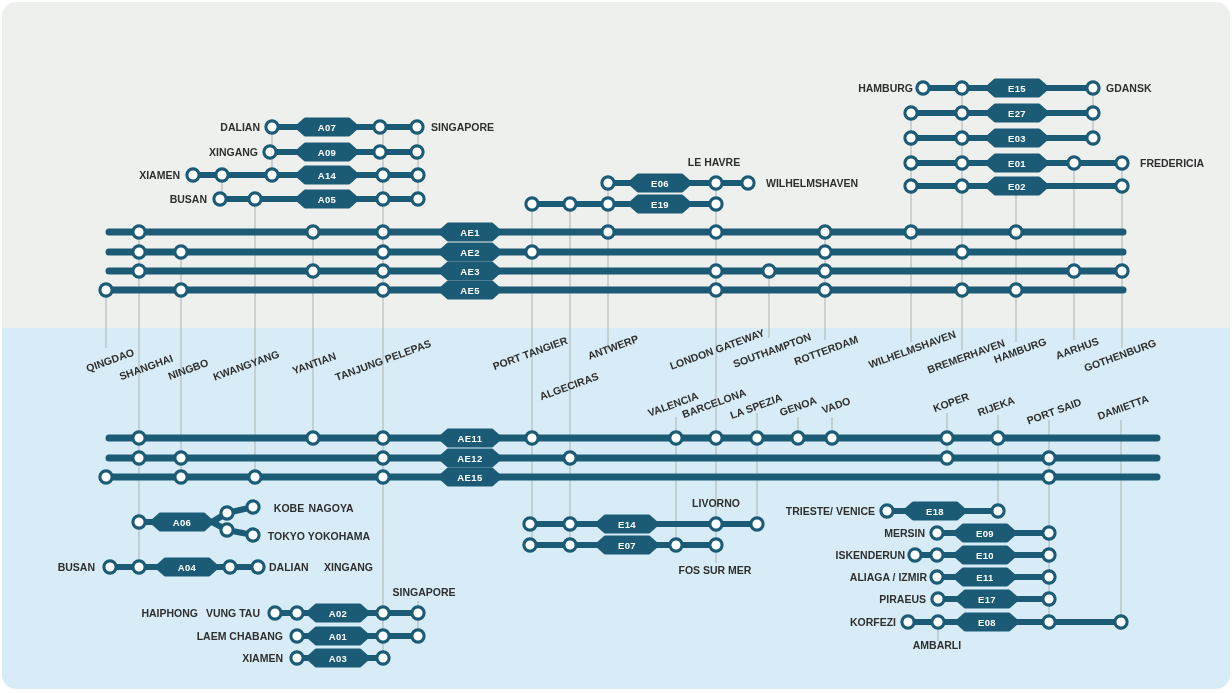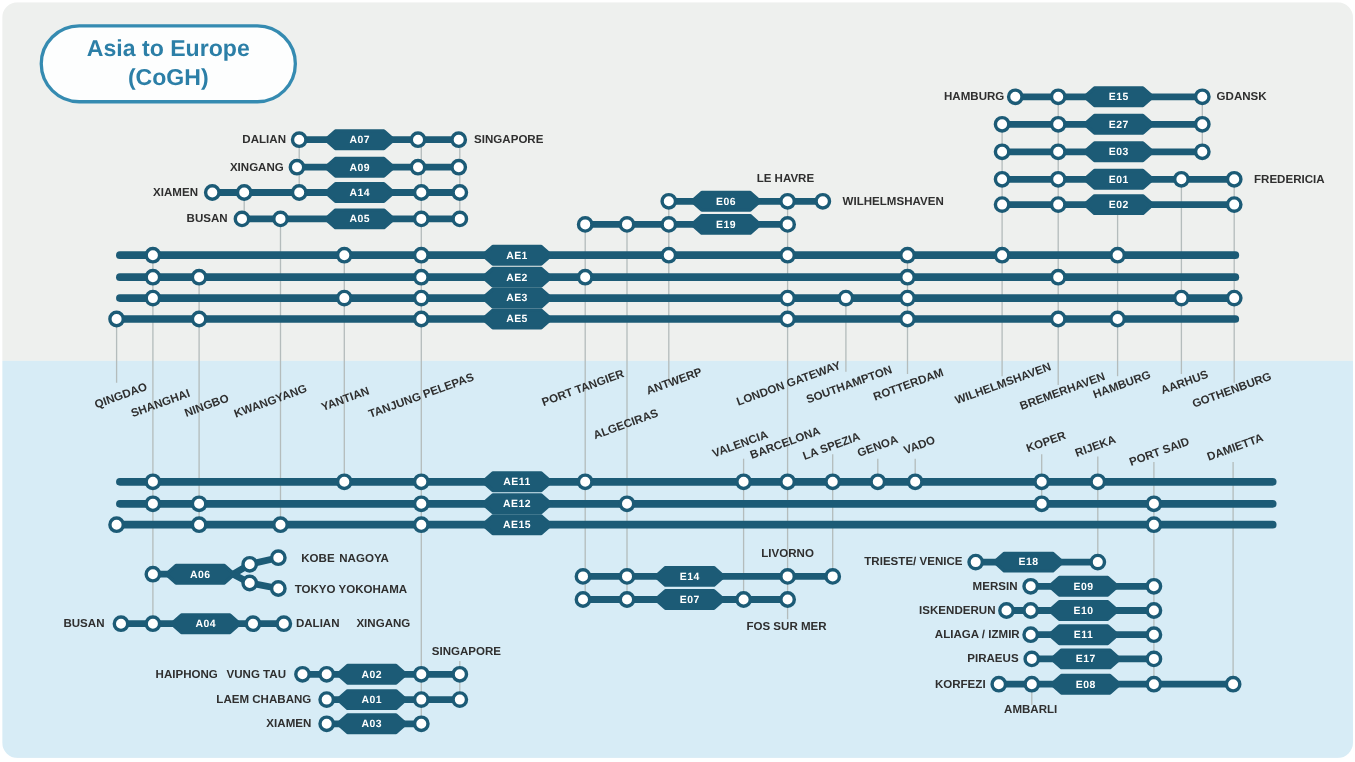--- a/index.html
+++ b/index.html
@@ -396,17 +396,13 @@
         <text x="715" y="570" text-anchor="middle" class="port-txt">FOS SUR MER</text>
         <text x="875" y="511" text-anchor="end" class="port-txt">TRIESTE/ VENICE</text>
         <text x="925" y="533" text-anchor="end" class="port-txt">MERSIN</text>
         <text x="905" y="555" text-anchor="end" class="port-txt">ISKENDERUN</text>
         <text x="927" y="577" text-anchor="end" class="port-txt">ALIAGA / IZMIR</text>
         <text x="926" y="599" text-anchor="end" class="port-txt">PIRAEUS</text>
         <text x="896" y="622" text-anchor="end" class="port-txt">KORFEZI</text>
         <text x="937" y="645" text-anchor="middle" class="port-txt">AMBARLI</text>
       </g>
     </svg>
-  <div class="title-pill">
-    <div>Asia to Europe</div>
-    <div>(CoGH)</div>
-  </div>
 </div>
 
 </body></html>

